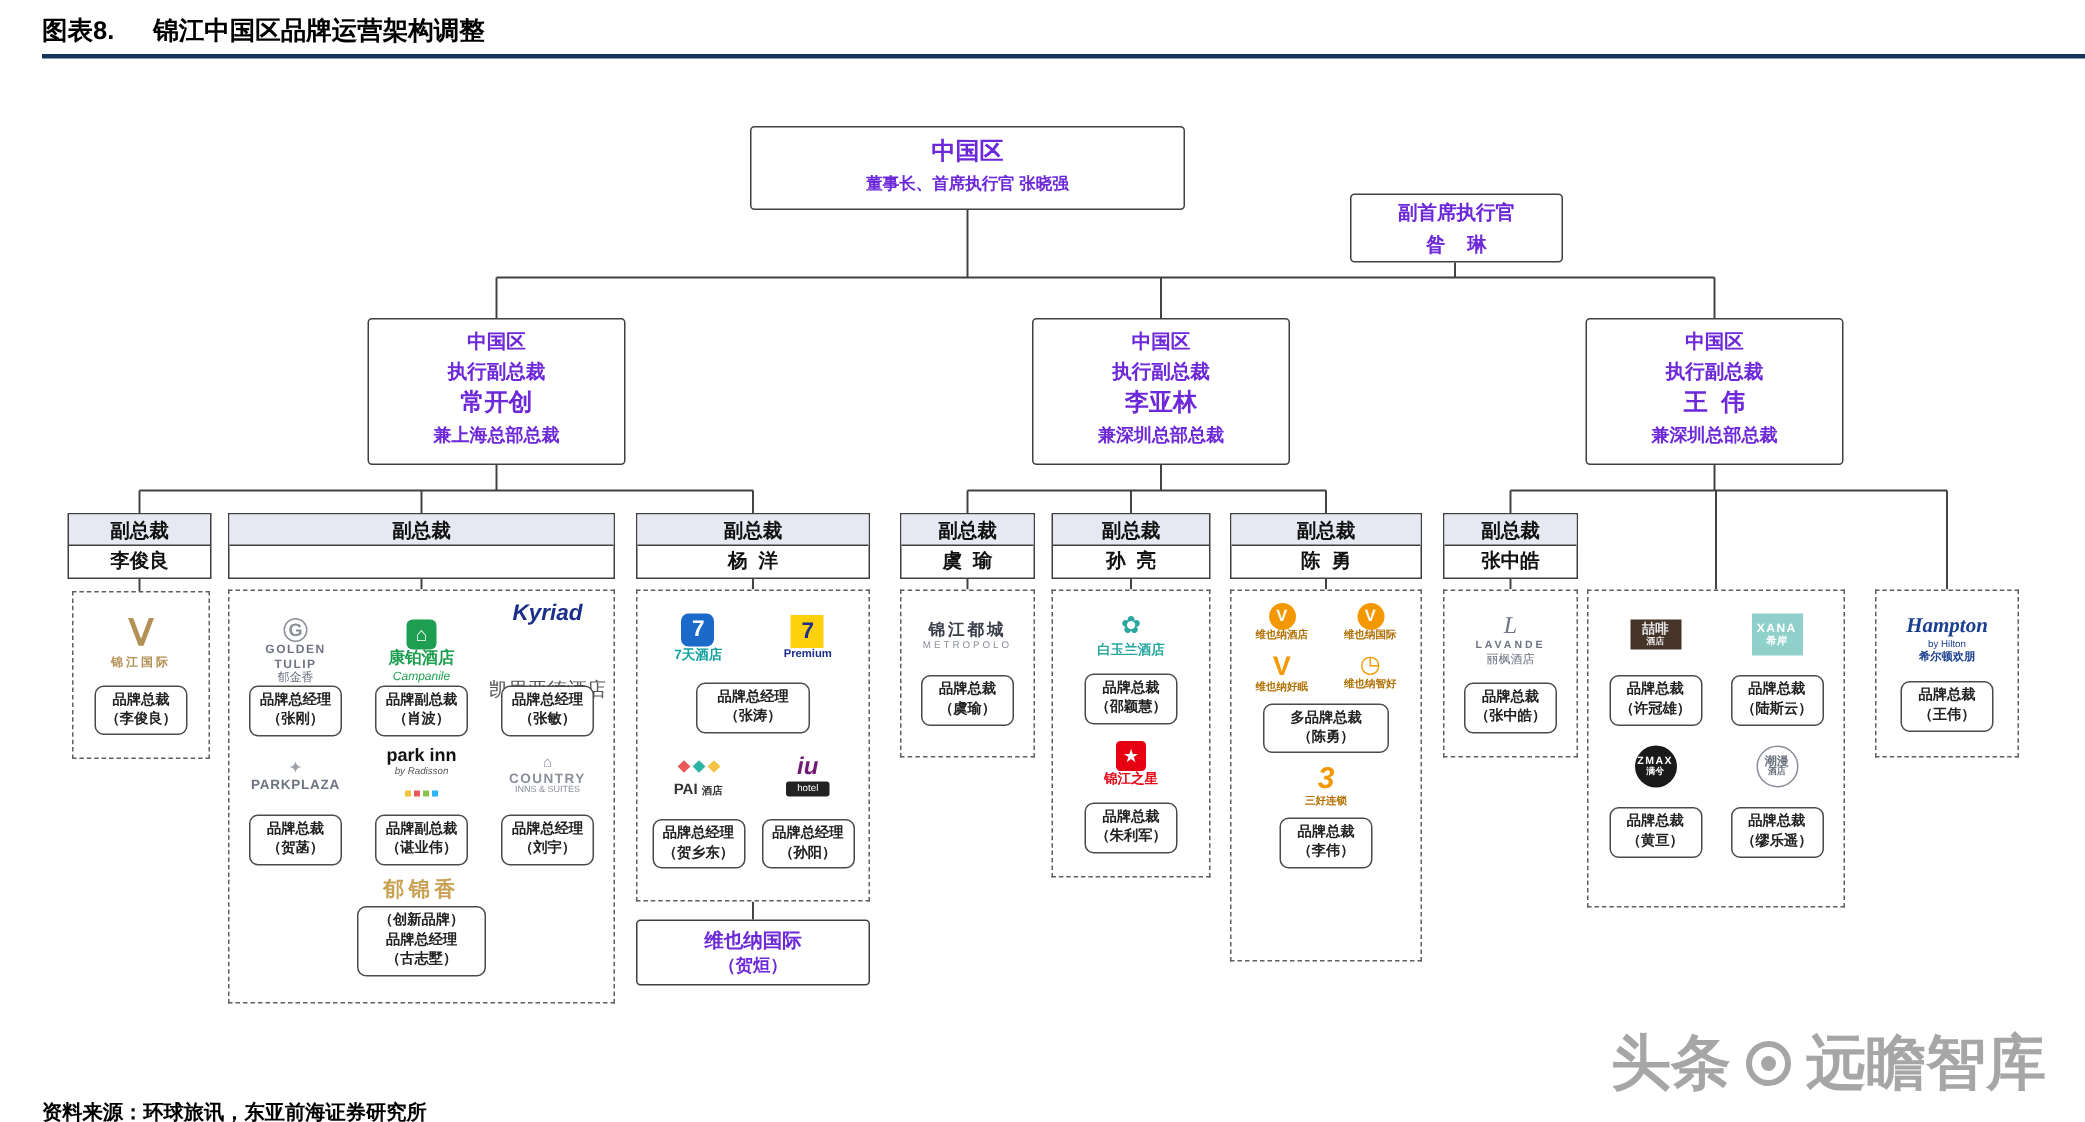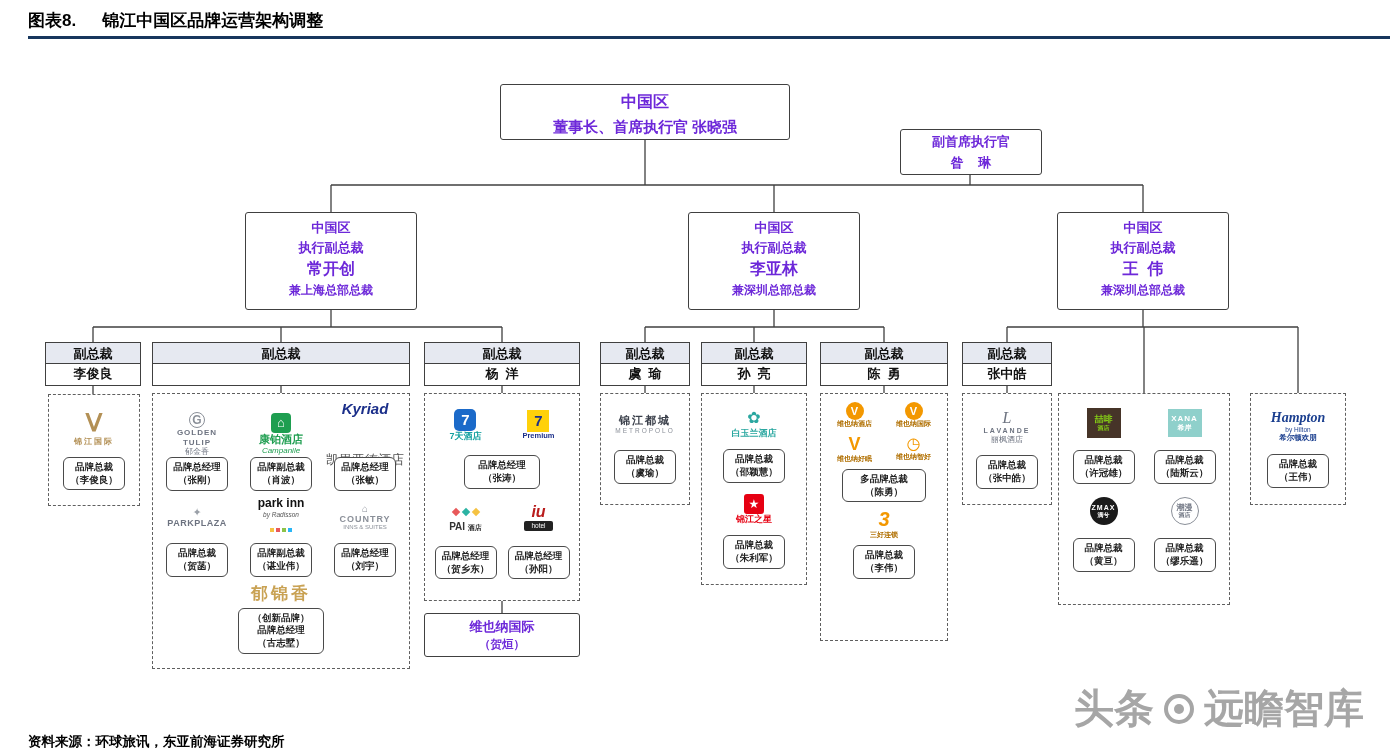--- a/index.html
+++ b/index.html
@@ -11,21 +11,21 @@
   
   .fig-title { position: absolute; left: 28px; top: 9px; font-size: 17px; font-weight: bold; color: #000; }
   .fig-no { margin-right: 26px; }
   .title-rule { position: absolute; left: 28px; right: 0; top: 36px; height: 3px; background: #17365d; }
 
   
   .node { position: absolute; border: 1.4px solid #404040; border-radius: 3px; background: #fff;
           text-align: center; font-weight: bold; color: #6d28d9; }
   .ceo { left: 500px; top: 84px; width: 290px; height: 56px; padding-top: 4px; }
   .ceo-l1 { font-size: 16px; line-height: 1.6; }
-  .ceo-l2 { font-size: 15px; line-height: 1.6; font-family: Liberation Serif, serif; }
+  .ceo-l2 { font-size: 11px; line-height: 1.6; }
   .deputy { left: 900px; top: 129px; width: 142px; height: 46px; padding-top: 2px; }
   .deputy div { font-size: 13px; line-height: 1.6; }
 
   .evp { width: 172px; height: 98px; top: 212px; padding-top: 5px; font-size: 13px; line-height: 1.5; }
   .evp-name { font-size: 16px; line-height: 1.5; }
   .evp-concurrent { font-size: 12px; }
 
   .vp { position: absolute; top: 342px; height: 44px; border: 1.4px solid #404040; background: #fff;
         text-align: center; font-weight: bold; font-size: 13px; }
   .vp-title { background: #e6e9f1; height: 21px; line-height: 21px; border-bottom: 1px solid #404040; }
@@ -64,33 +64,33 @@
 
   .pi-t { color: #111; font-size: 12px; font-weight: bold; }
   .pi-sub { color: #555; font-size: 6.5px; font-style: italic; }
   .pi-dots i { display: inline-block; width: 4px; height: 4px; margin: 1px 1px 0; }
   .d1 { background: #f5c242; } .d2 { background: #e8595a; } .d3 { background: #8bc34a; } .d4 { background: #29b6f6; }
 
   .ci-ico { color: #8a8f98; font-size: 10px; }
   .ci-t { color: #8a8f98; font-size: 9px; font-weight: bold; letter-spacing: 1px; }
   .ci-sub { color: #8a8f98; font-size: 6px; }
 
-  .yjx { color: #c9a254; font-size: 17px; font-weight: bold; letter-spacing: 3px; }
+  .yjx { color: #c9a254; font-size: 14px; font-weight: bold; letter-spacing: 3px; }
 
   .seven-sq { width: 22px; height: 22px; background: #1b6ac9; color: #fff; font-weight: bold; font-size: 15px; line-height: 22px; border-radius: 5px; }
   .seven-t { color: #13a0a0; font-size: 9px; font-weight: bold; }
   .sevenp-sq { width: 22px; height: 22px; background: #ffd10a; color: #1b2f8a; font-weight: bold; font-size: 15px; line-height: 22px; }
   .sevenp-t { color: #1b2f8a; font-size: 7.5px; font-weight: bold; }
 
   .pai-sq i { display: inline-block; width: 6px; height: 6px; transform: rotate(45deg); margin: 0 2px; }
   .p1 { background: #e8595a; } .p2 { background: #2bb3a3; } .p3 { background: #f5c242; }
   .pai-t { font-size: 10px; font-weight: bold; color: #333; margin-top: 2px; }
   .pai-sub { font-size: 7px; }
 
-  .iu-t { color: #b91c1c; font-size: 16px; font-weight: bold; font-style: italic; }
+  .iu-t { color: #701a75; font-size: 16px; font-weight: bold; font-style: italic; }
   .iu-bar { background: #222; color: #fff; font-size: 6.5px; padding: 1px 7px; border-radius: 2px; }
 
   .met-t1 { color: #3a3f4a; font-size: 11px; font-weight: bold; letter-spacing: 2px; }
   .met-t2 { color: #8a8f98; font-size: 6.5px; letter-spacing: 2px; }
 
   .myl-ico { color: #2aa7a0; font-size: 16px; }
   .myl-t { color: #2aa7a0; font-size: 9px; font-weight: bold; }
   .jji-sq { width: 20px; height: 20px; background: #e60012; color: #fff; font-size: 12px; line-height: 20px; border-radius: 3px; }
   .jji-t { color: #e60012; font-size: 9px; font-weight: bold; }
 
@@ -98,21 +98,21 @@
   .vn-t { color: #b06f00; font-size: 7px; font-weight: bold; }
   .vn-v { color: #f39800; font-size: 18px; font-weight: bold; }
   .vn-clk { color: #f39800; font-size: 16px; line-height: 18px; }
   .sh-3 { color: #f39800; font-size: 20px; font-weight: bold; font-style: italic; }
   .sh-t { color: #b06f00; font-size: 7px; font-weight: bold; }
 
   .lv-l { color: #6d7380; font-size: 16px; font-style: italic; font-family: "Liberation Serif", serif; }
   .lv-t1 { color: #6d7380; font-size: 7px; font-weight: bold; letter-spacing: 2px; }
   .lv-t2 { color: #6d7380; font-size: 8px; }
 
-  .zf-sq { width: 34px; height: 30px; background: #463428; color: #84cc16; display: flex; flex-direction: column;
+  .zf-sq { width: 34px; height: 20px; background: #463428; color: #e5e5e5; display: flex; flex-direction: column;
            align-items: center; justify-content: center; gap: 1px; font-weight: bold; }
   .zf-m { font-size: 9px; } .zf-s { font-size: 6px; }
   .xa-sq { width: 34px; height: 28px; background: #8fd0cb; color: #fff; display: flex; flex-direction: column;
            align-items: center; justify-content: center; gap: 1px; font-weight: bold; }
   .xa-m { font-size: 8px; letter-spacing: 1px; } .xa-s { font-size: 7px; }
   .zm-c { width: 28px; height: 28px; border-radius: 50%; background: #1a1a1a; color: #fff; display: flex; flex-direction: column;
           align-items: center; justify-content: center; font-weight: bold; }
   .zm-m { font-size: 7px; letter-spacing: 1px; } .zm-s { font-size: 6px; }
   .cm-c { width: 28px; height: 28px; border-radius: 50%; border: 1.5px solid #8a8f98; color: #6d7380; display: flex;
           flex-direction: column; align-items: center; justify-content: center; font-weight: bold; }

